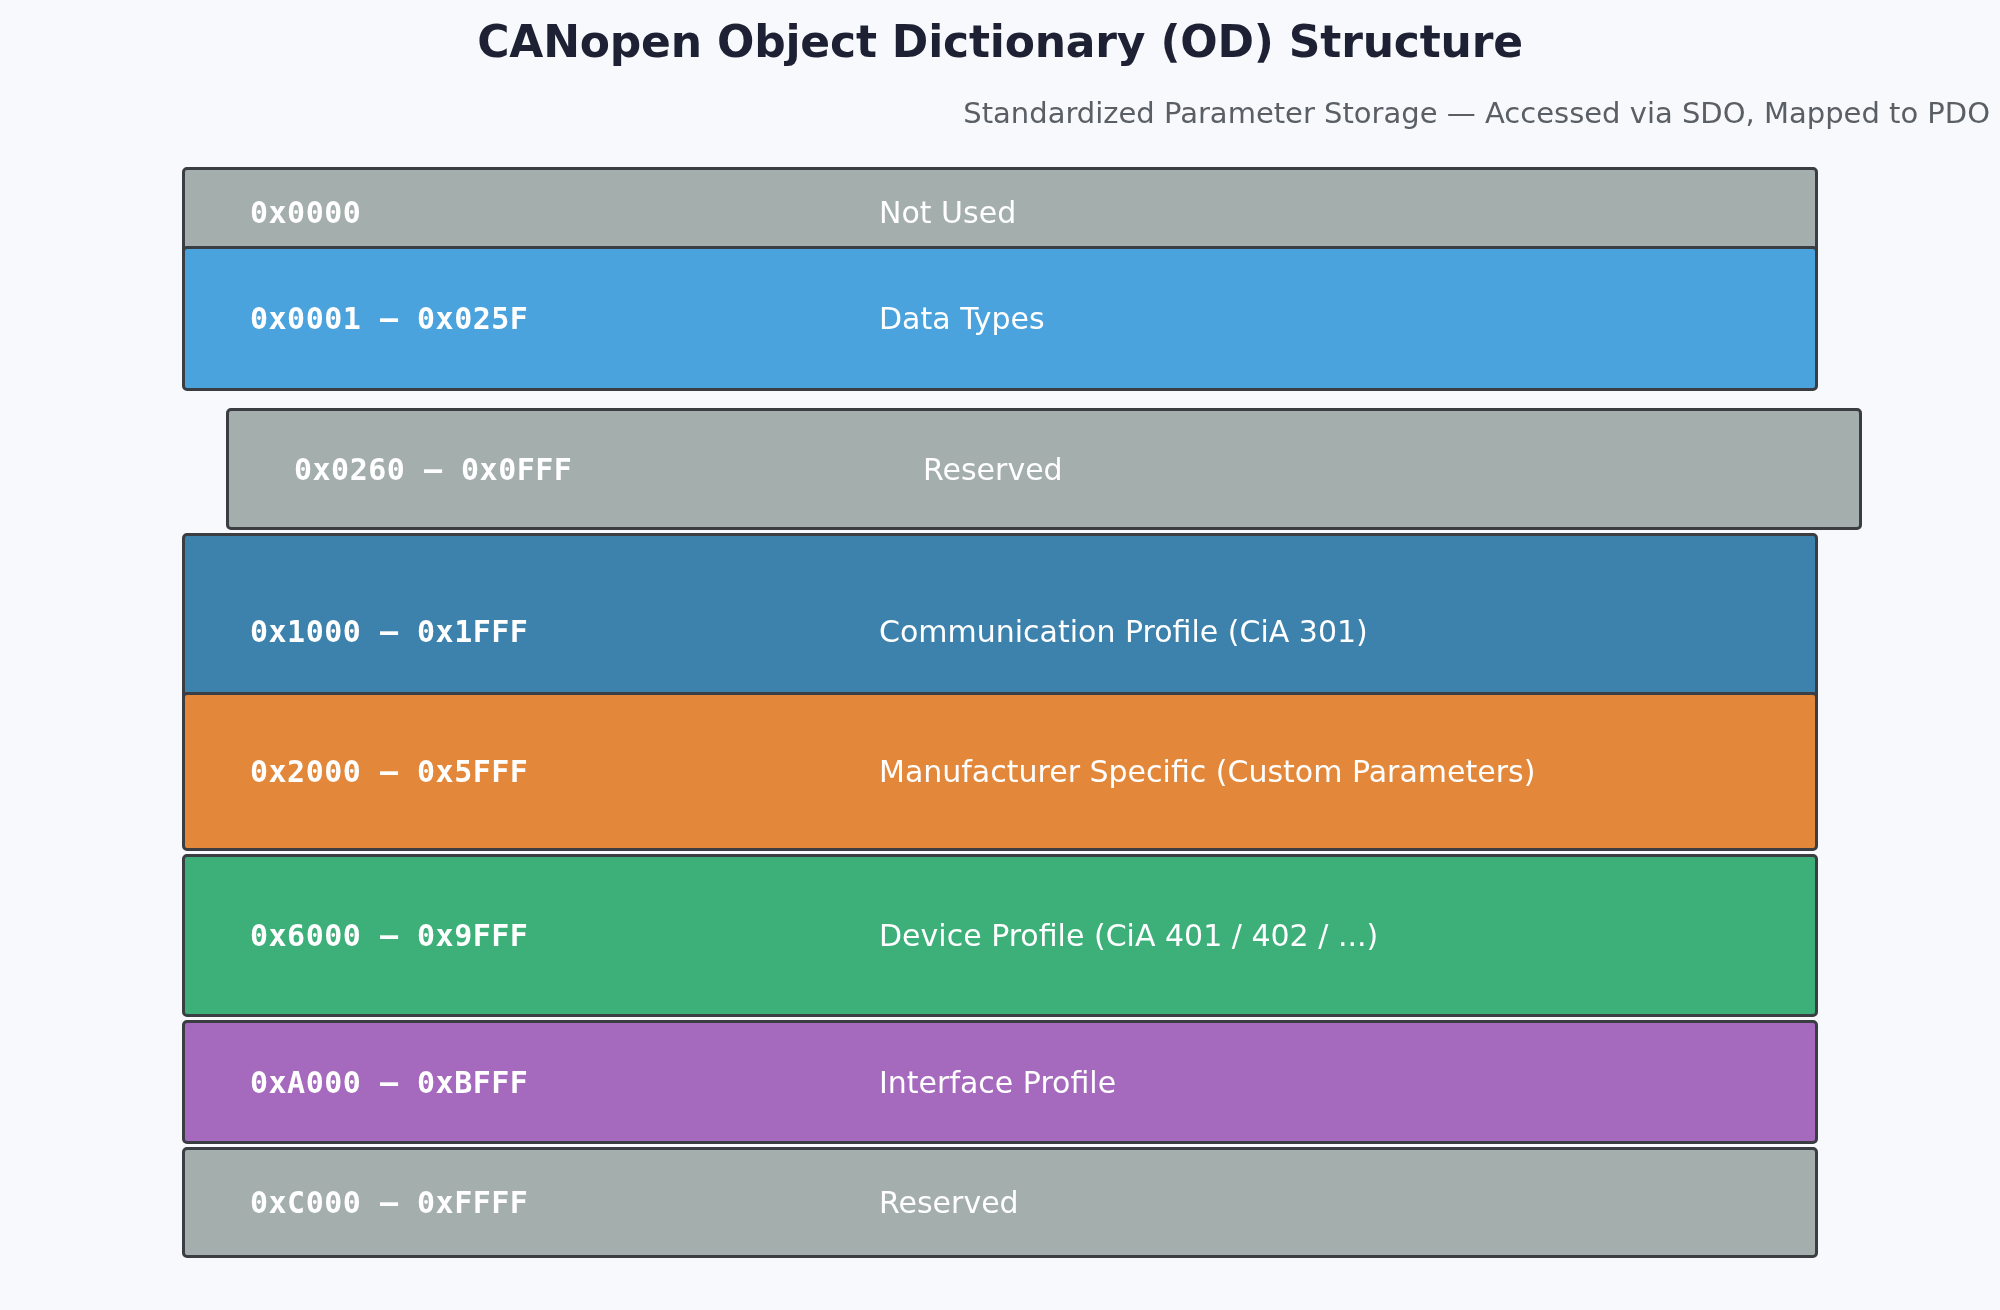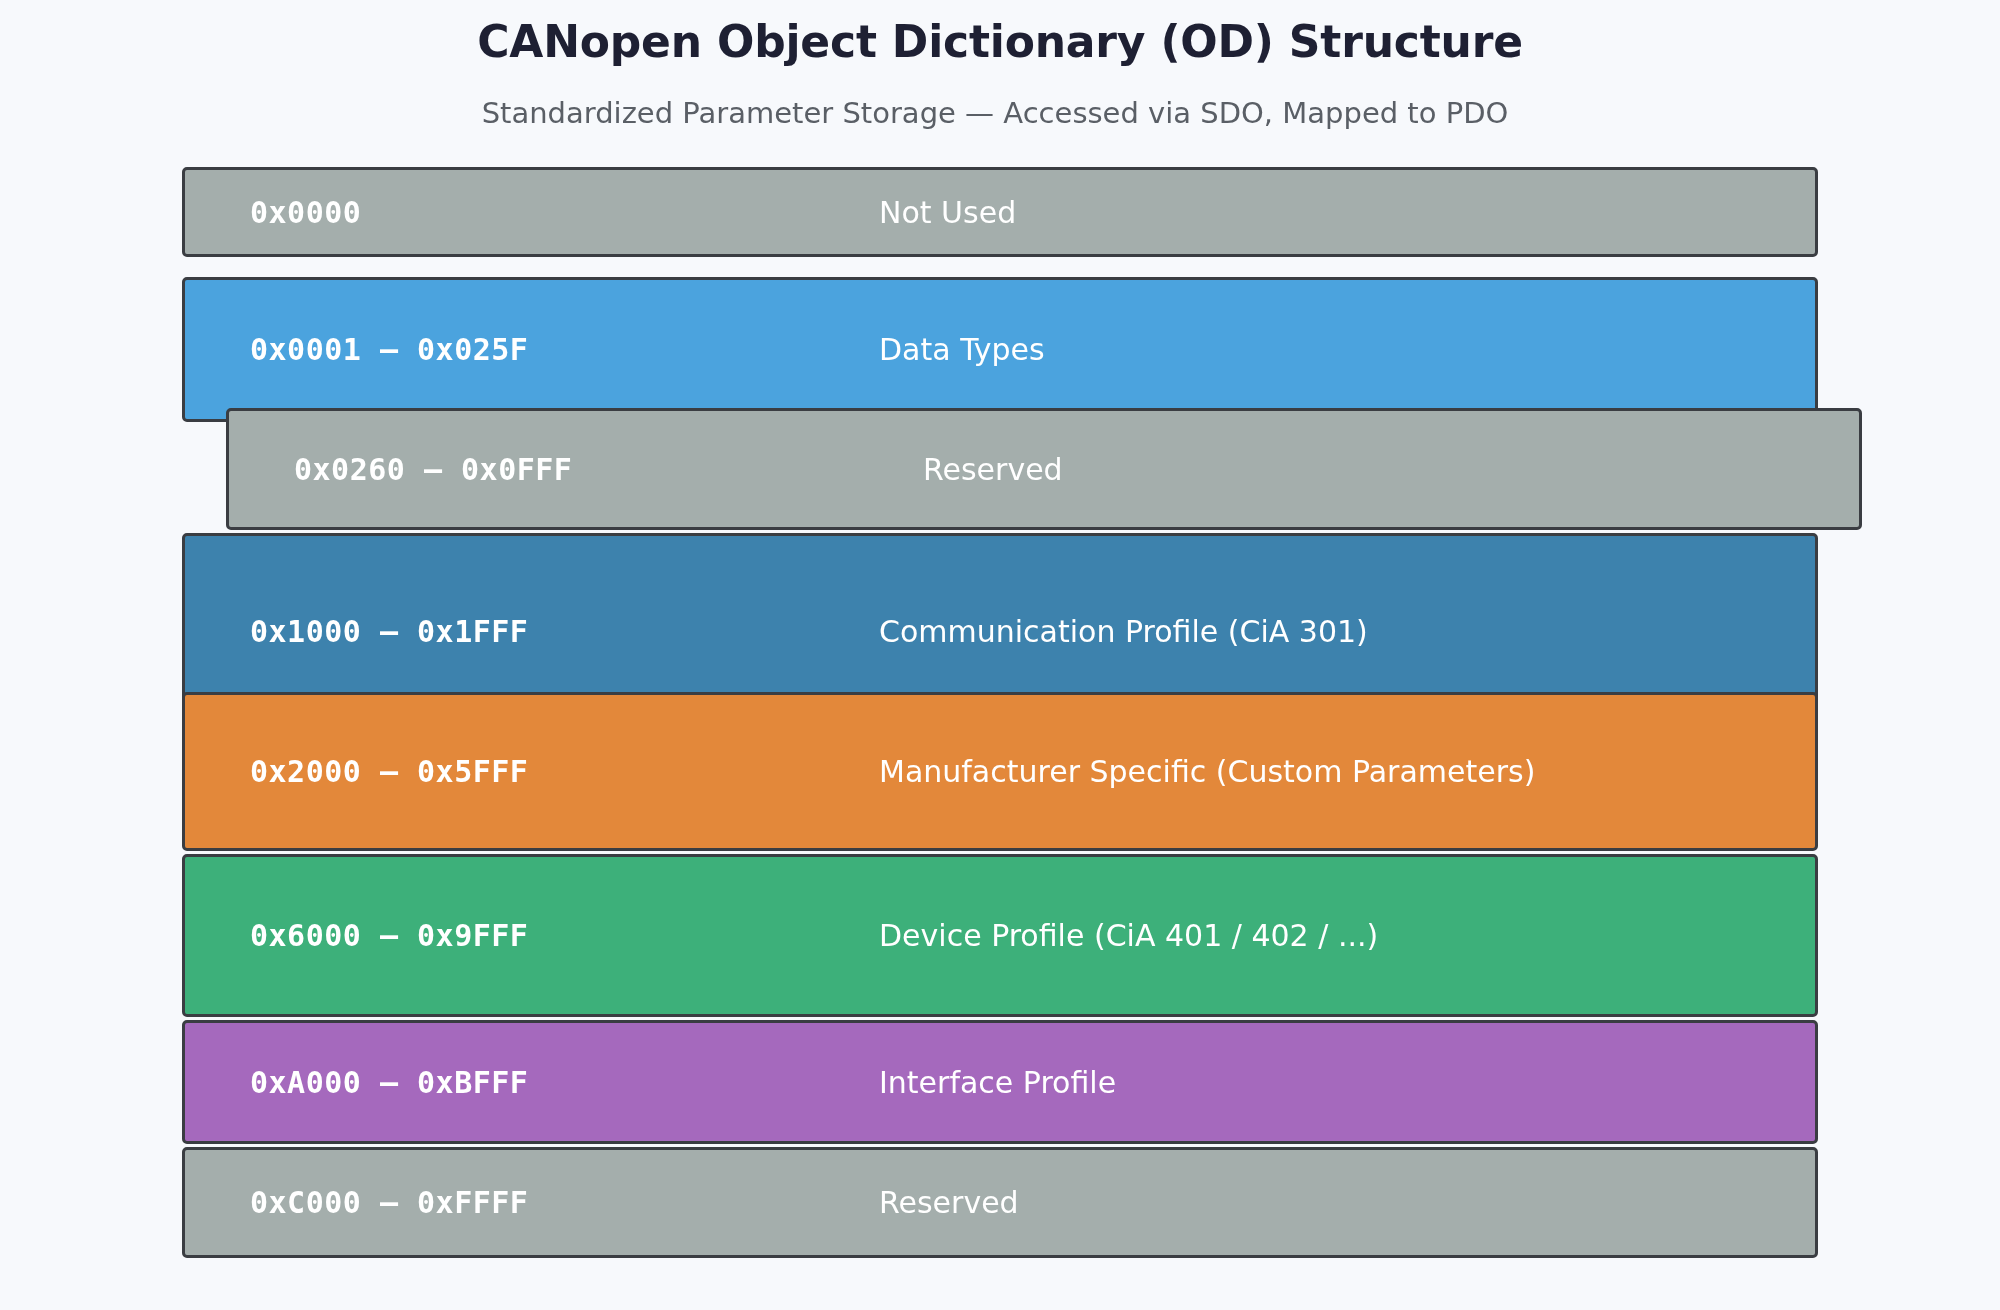--- a/index.html
+++ b/index.html
@@ -25,21 +25,21 @@
     font-weight: bold;
     color: #1E2033;
     letter-spacing: -0.2px;
   }
 
   #page-subtitle {
     position: absolute;
     top: 96px;
     left: 0;
     width: 1990px;
-    text-align: center;
+    text-align: right;
     font-size: 29px;
     font-weight: normal;
     color: #5A5F66;
   }
 
   #od-map {
     position: absolute;
     left: 182px;
     top: 167px;
     width: 1636px;
@@ -82,21 +82,21 @@
 <body>
 
 <div id="page-title">CANopen Object Dictionary (OD) Structure</div>
 <div id="page-subtitle">Standardized Parameter Storage — Accessed via SDO, Mapped to PDO</div>
 
 <div id="od-map">
     <div class="od-row" style="top: 0px; height: 90px; background: rgb(164, 174, 172);">
       <span class="od-range">0x0000</span>
       <span class="od-label">Not Used</span>
     </div>
-    <div class="od-row" style="top: 110px; height: 145px; background: rgb(75, 163, 222);">
+    <div class="od-row" style="top: 79px; height: 145px; background: rgb(75, 163, 222);">
       <span class="od-range">0x0001 — 0x025F</span>
       <span class="od-label">Data Types</span>
     </div>
     <div class="od-row" style="top: 241px; height: 122px; background: rgb(164, 174, 172); margin-left: 44px;">
       <span class="od-range">0x0260 — 0x0FFF</span>
       <span class="od-label">Reserved</span>
     </div>
     <div class="od-row" style="top: 366px; height: 196px; background: rgb(61, 130, 173);">
       <span class="od-range">0x1000 — 0x1FFF</span>
       <span class="od-label">Communication Profile (CiA 301)</span>

